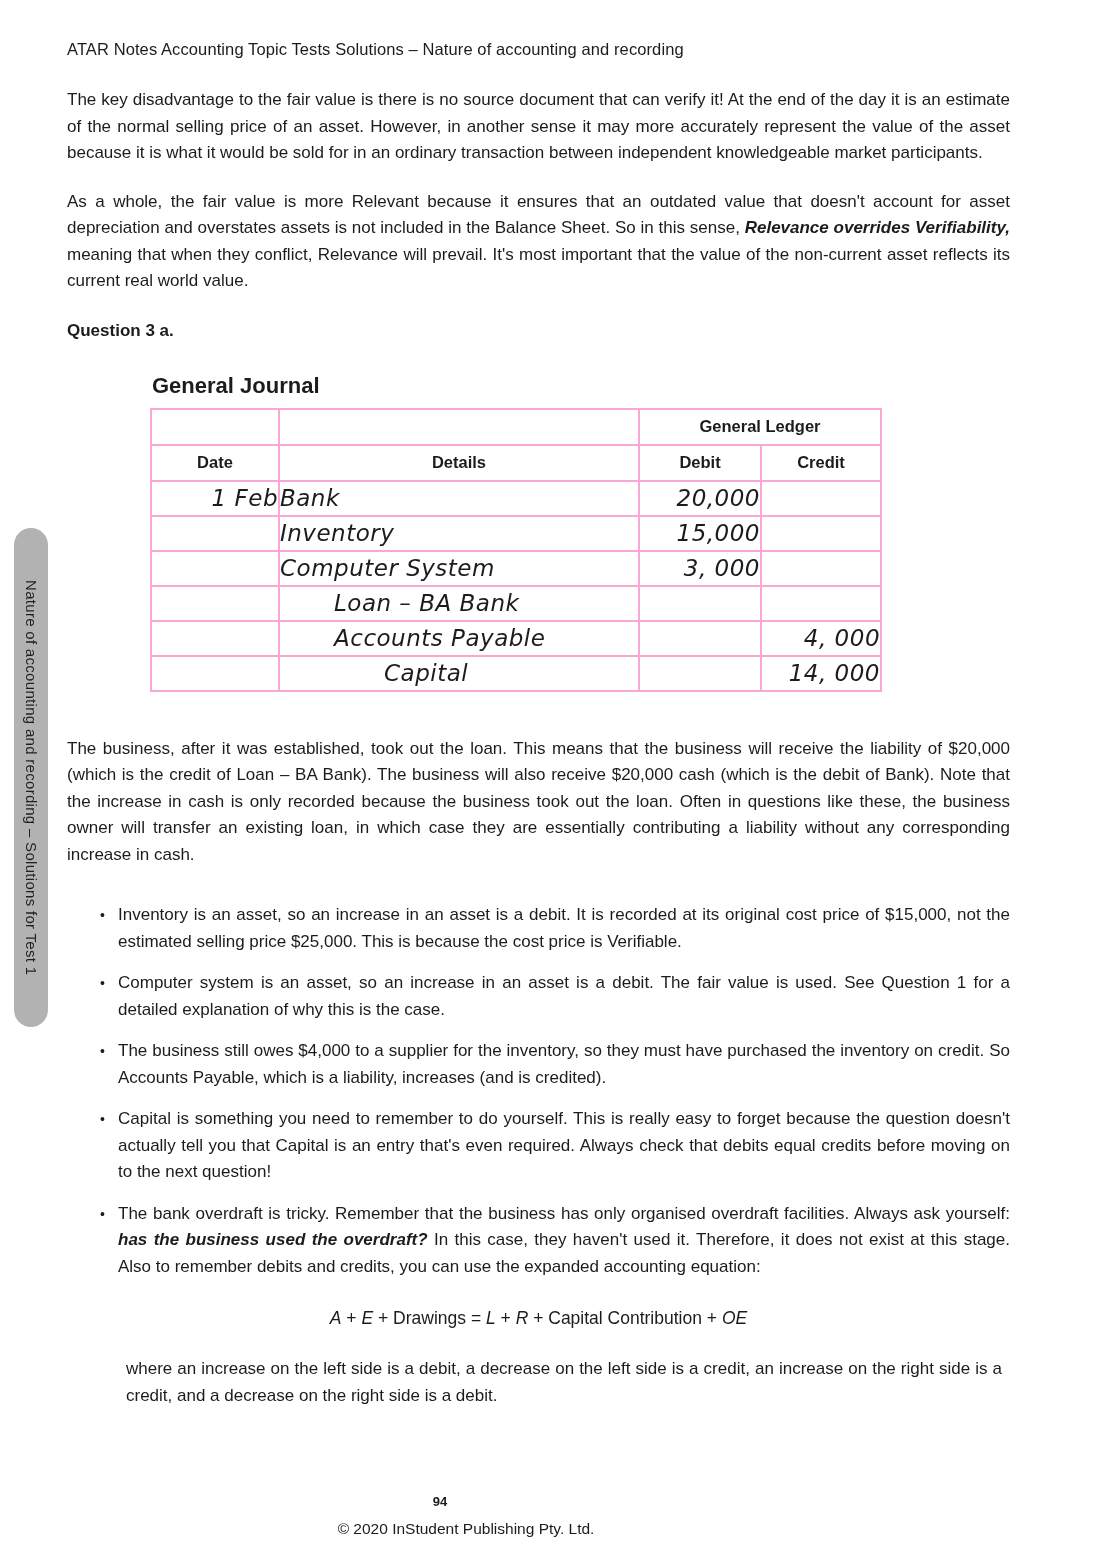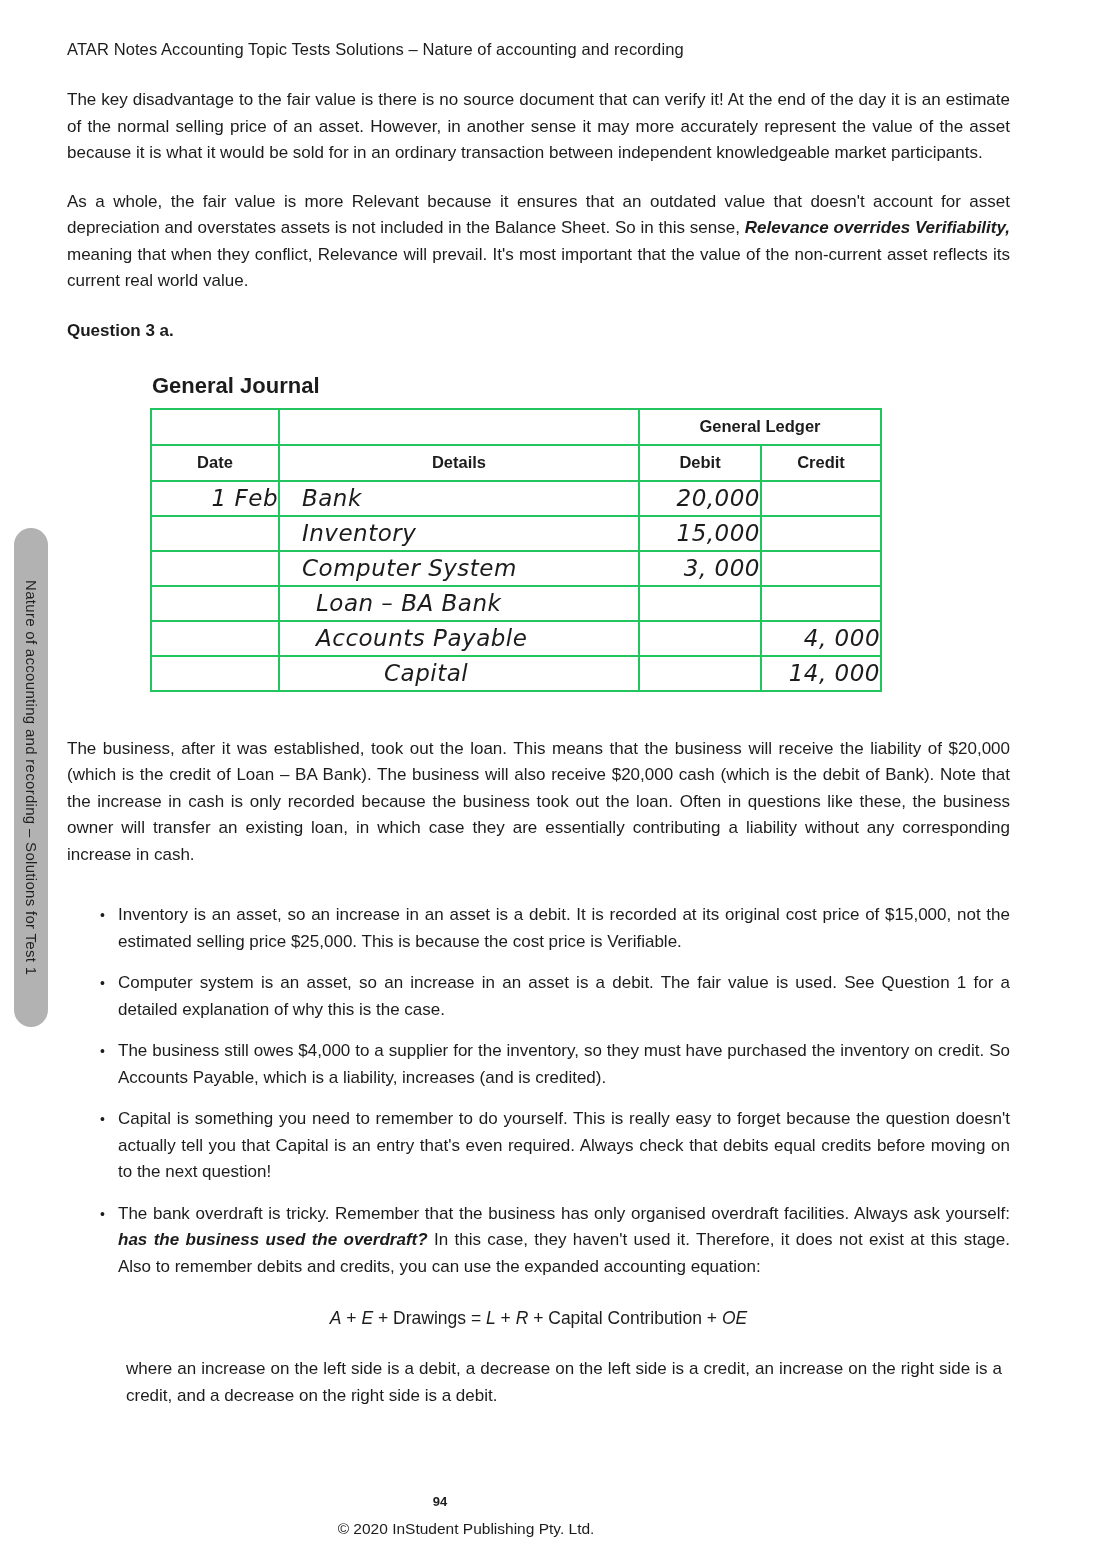--- a/index.html
+++ b/index.html
@@ -20,36 +20,36 @@
     text-align:justify; margin:0 0 22px 0;
   }
   .bold { font-weight:bold;font-style:italic; }
 
   .q-heading { font-size:17px; font-weight:bold; margin:26px 0 0 0; }
 
   .journal-block { margin:32px 0 0 83px; }
   .journal-title { font-weight:bold; font-size:22px; margin:0 0 9px 2px; }
 
   table.journal { border-collapse:collapse; width:730px; table-layout:fixed; }
-  table.journal td, table.journal th { border:2px solid #22c55e; padding:0; overflow:hidden; }
+  table.journal td, table.journal th { border:2px solid #f9a8d4; padding:0; overflow:hidden; }
   table.journal th { font-size:16.5px; font-weight:bold; }
   tr.hdr-row { height:36px; }
   tr.data-row { height:35px; }
 
   .hw {
     font-family:"DejaVu Sans", sans-serif;
     font-style:italic;
     font-size:23px;
     letter-spacing:0.5px;
     white-space:nowrap;
   }
   td.date-cell { text-align:right; }
   td.details-cell { text-align:left; }
-  td.details-cell.ind-a { padding-left:22px; }
-  td.details-cell.ind-b { padding-left:36px; }
+  td.details-cell.ind-a { }
+  td.details-cell.ind-b { padding-left:54px; }
   td.details-cell.ind-c { padding-left:104px; }
   td.debit-cell  { text-align:right; padding-right:12px; }
   td.credit-cell { text-align:right; padding-right:14px; }
 
   .after-table { margin-top:44px; }
 
   .bullet {
     position:relative;
     padding-left:51px;
     margin:0 0 15px 0;

